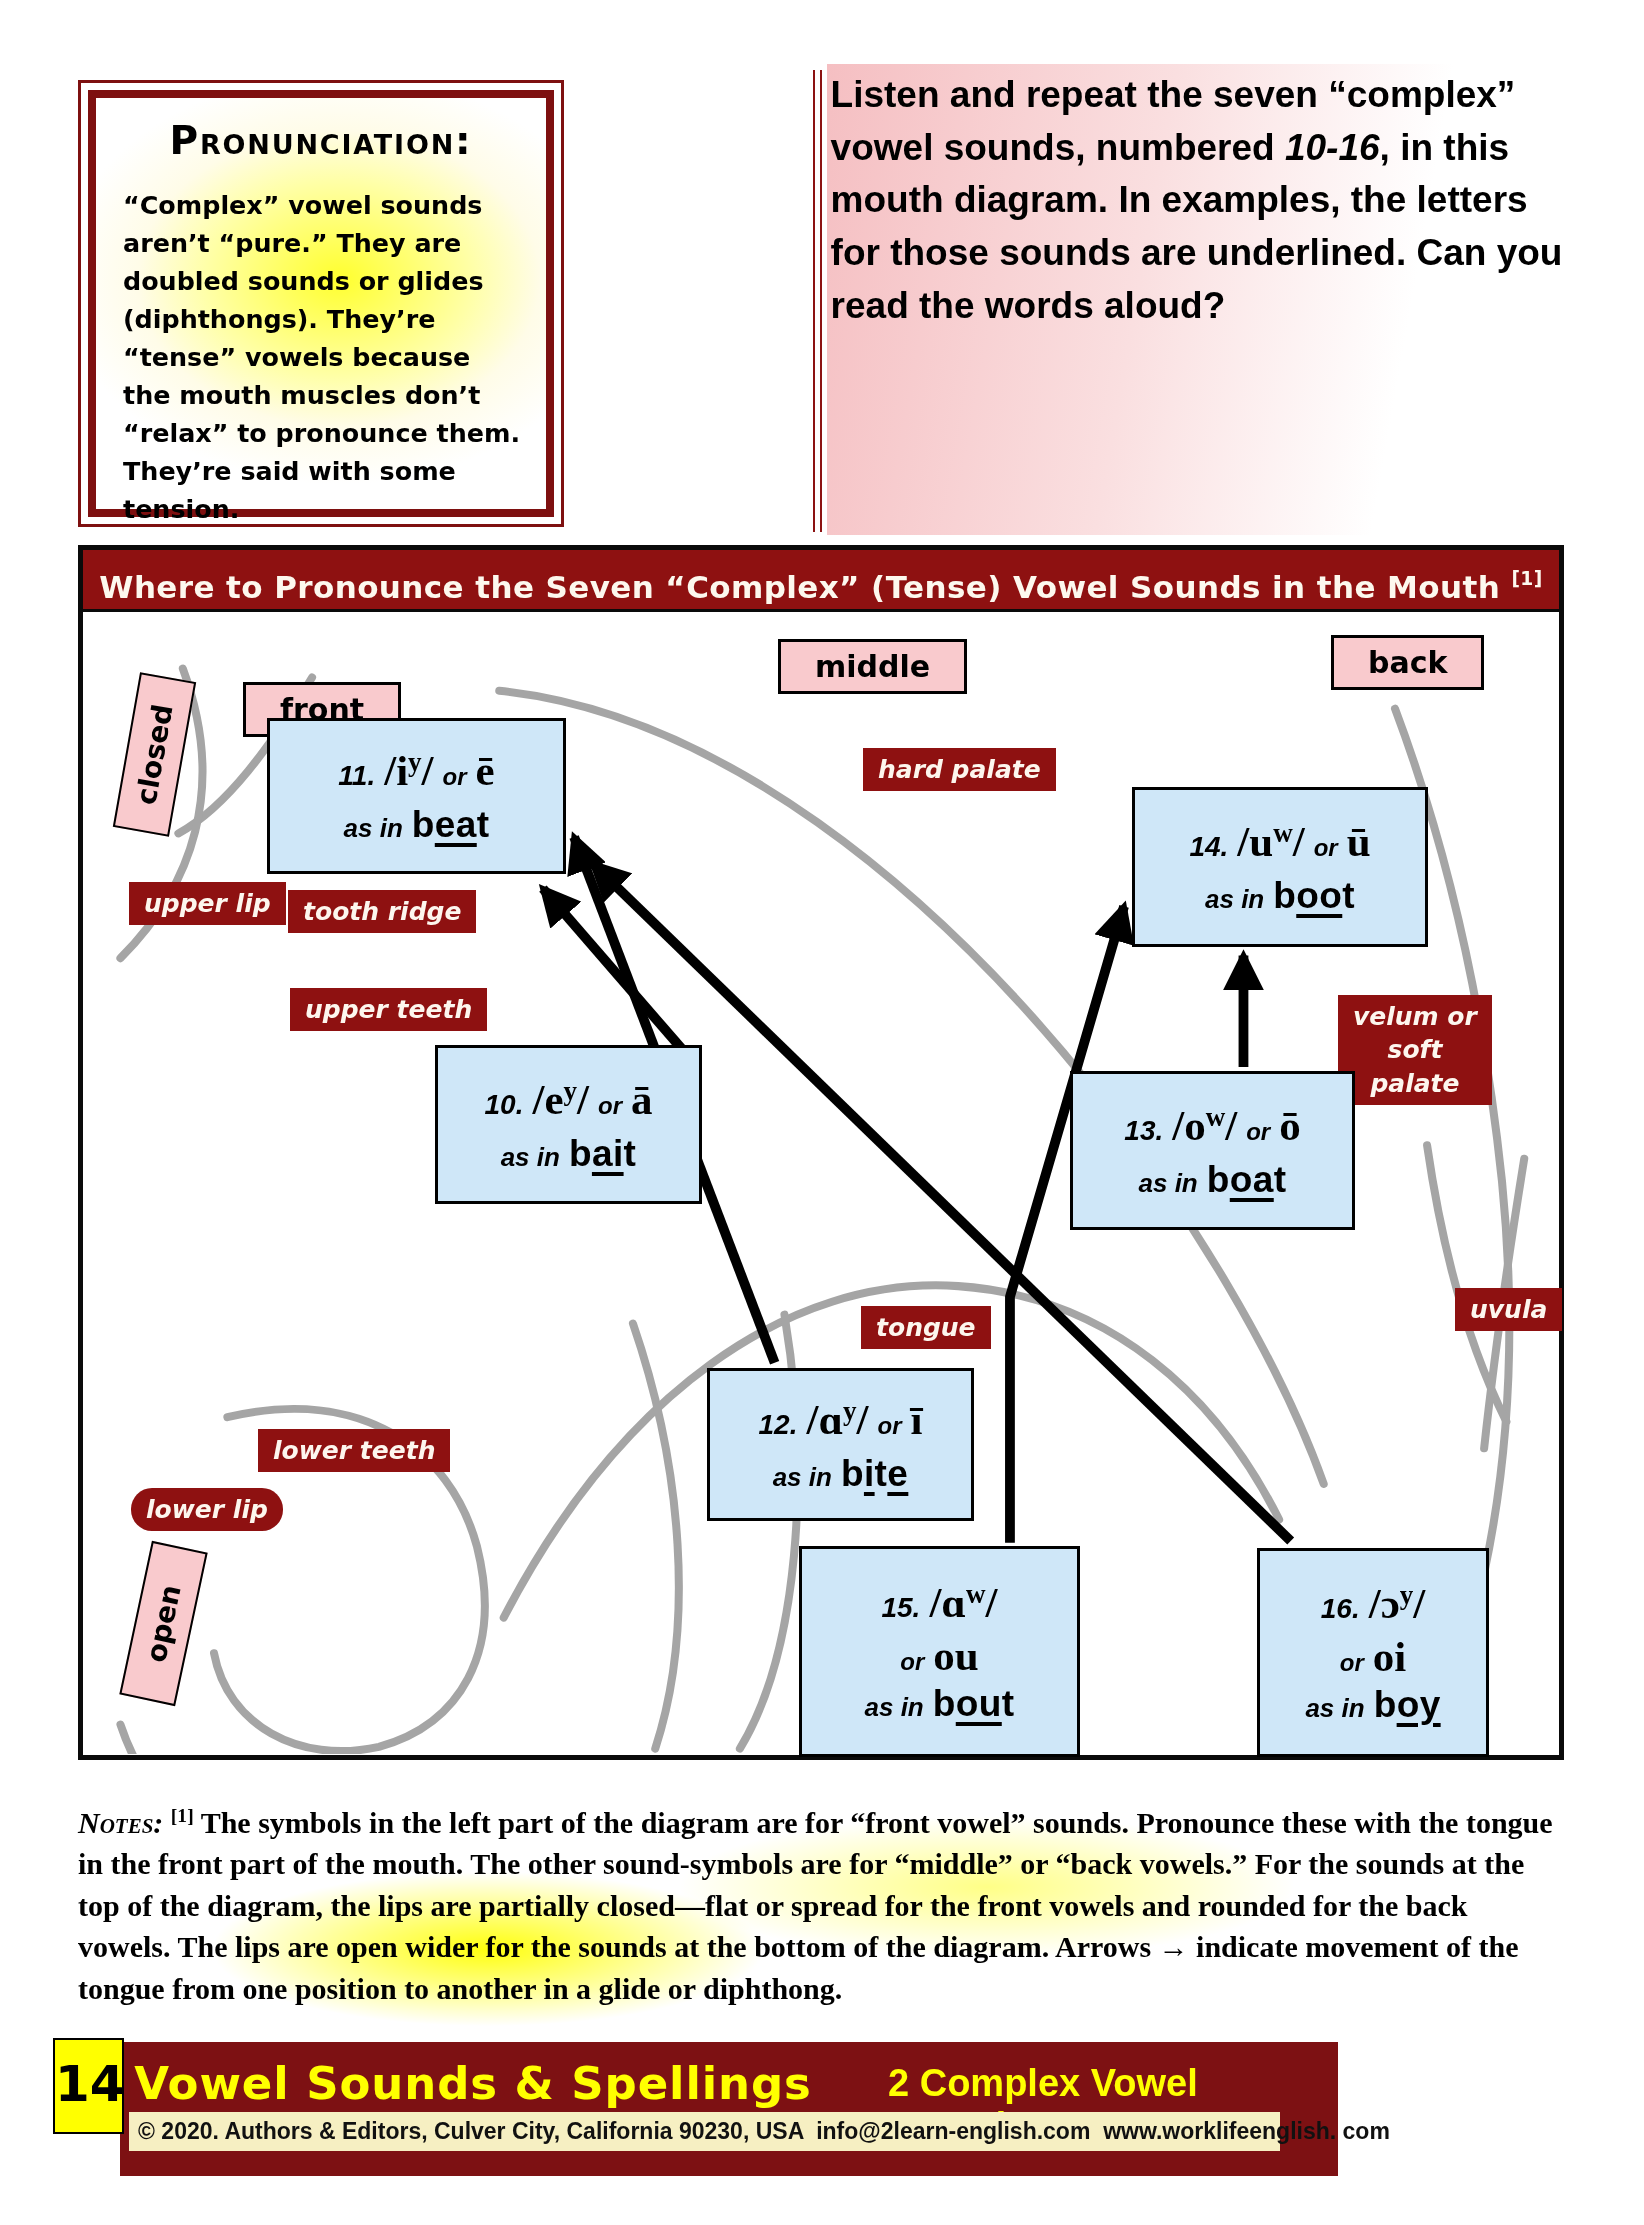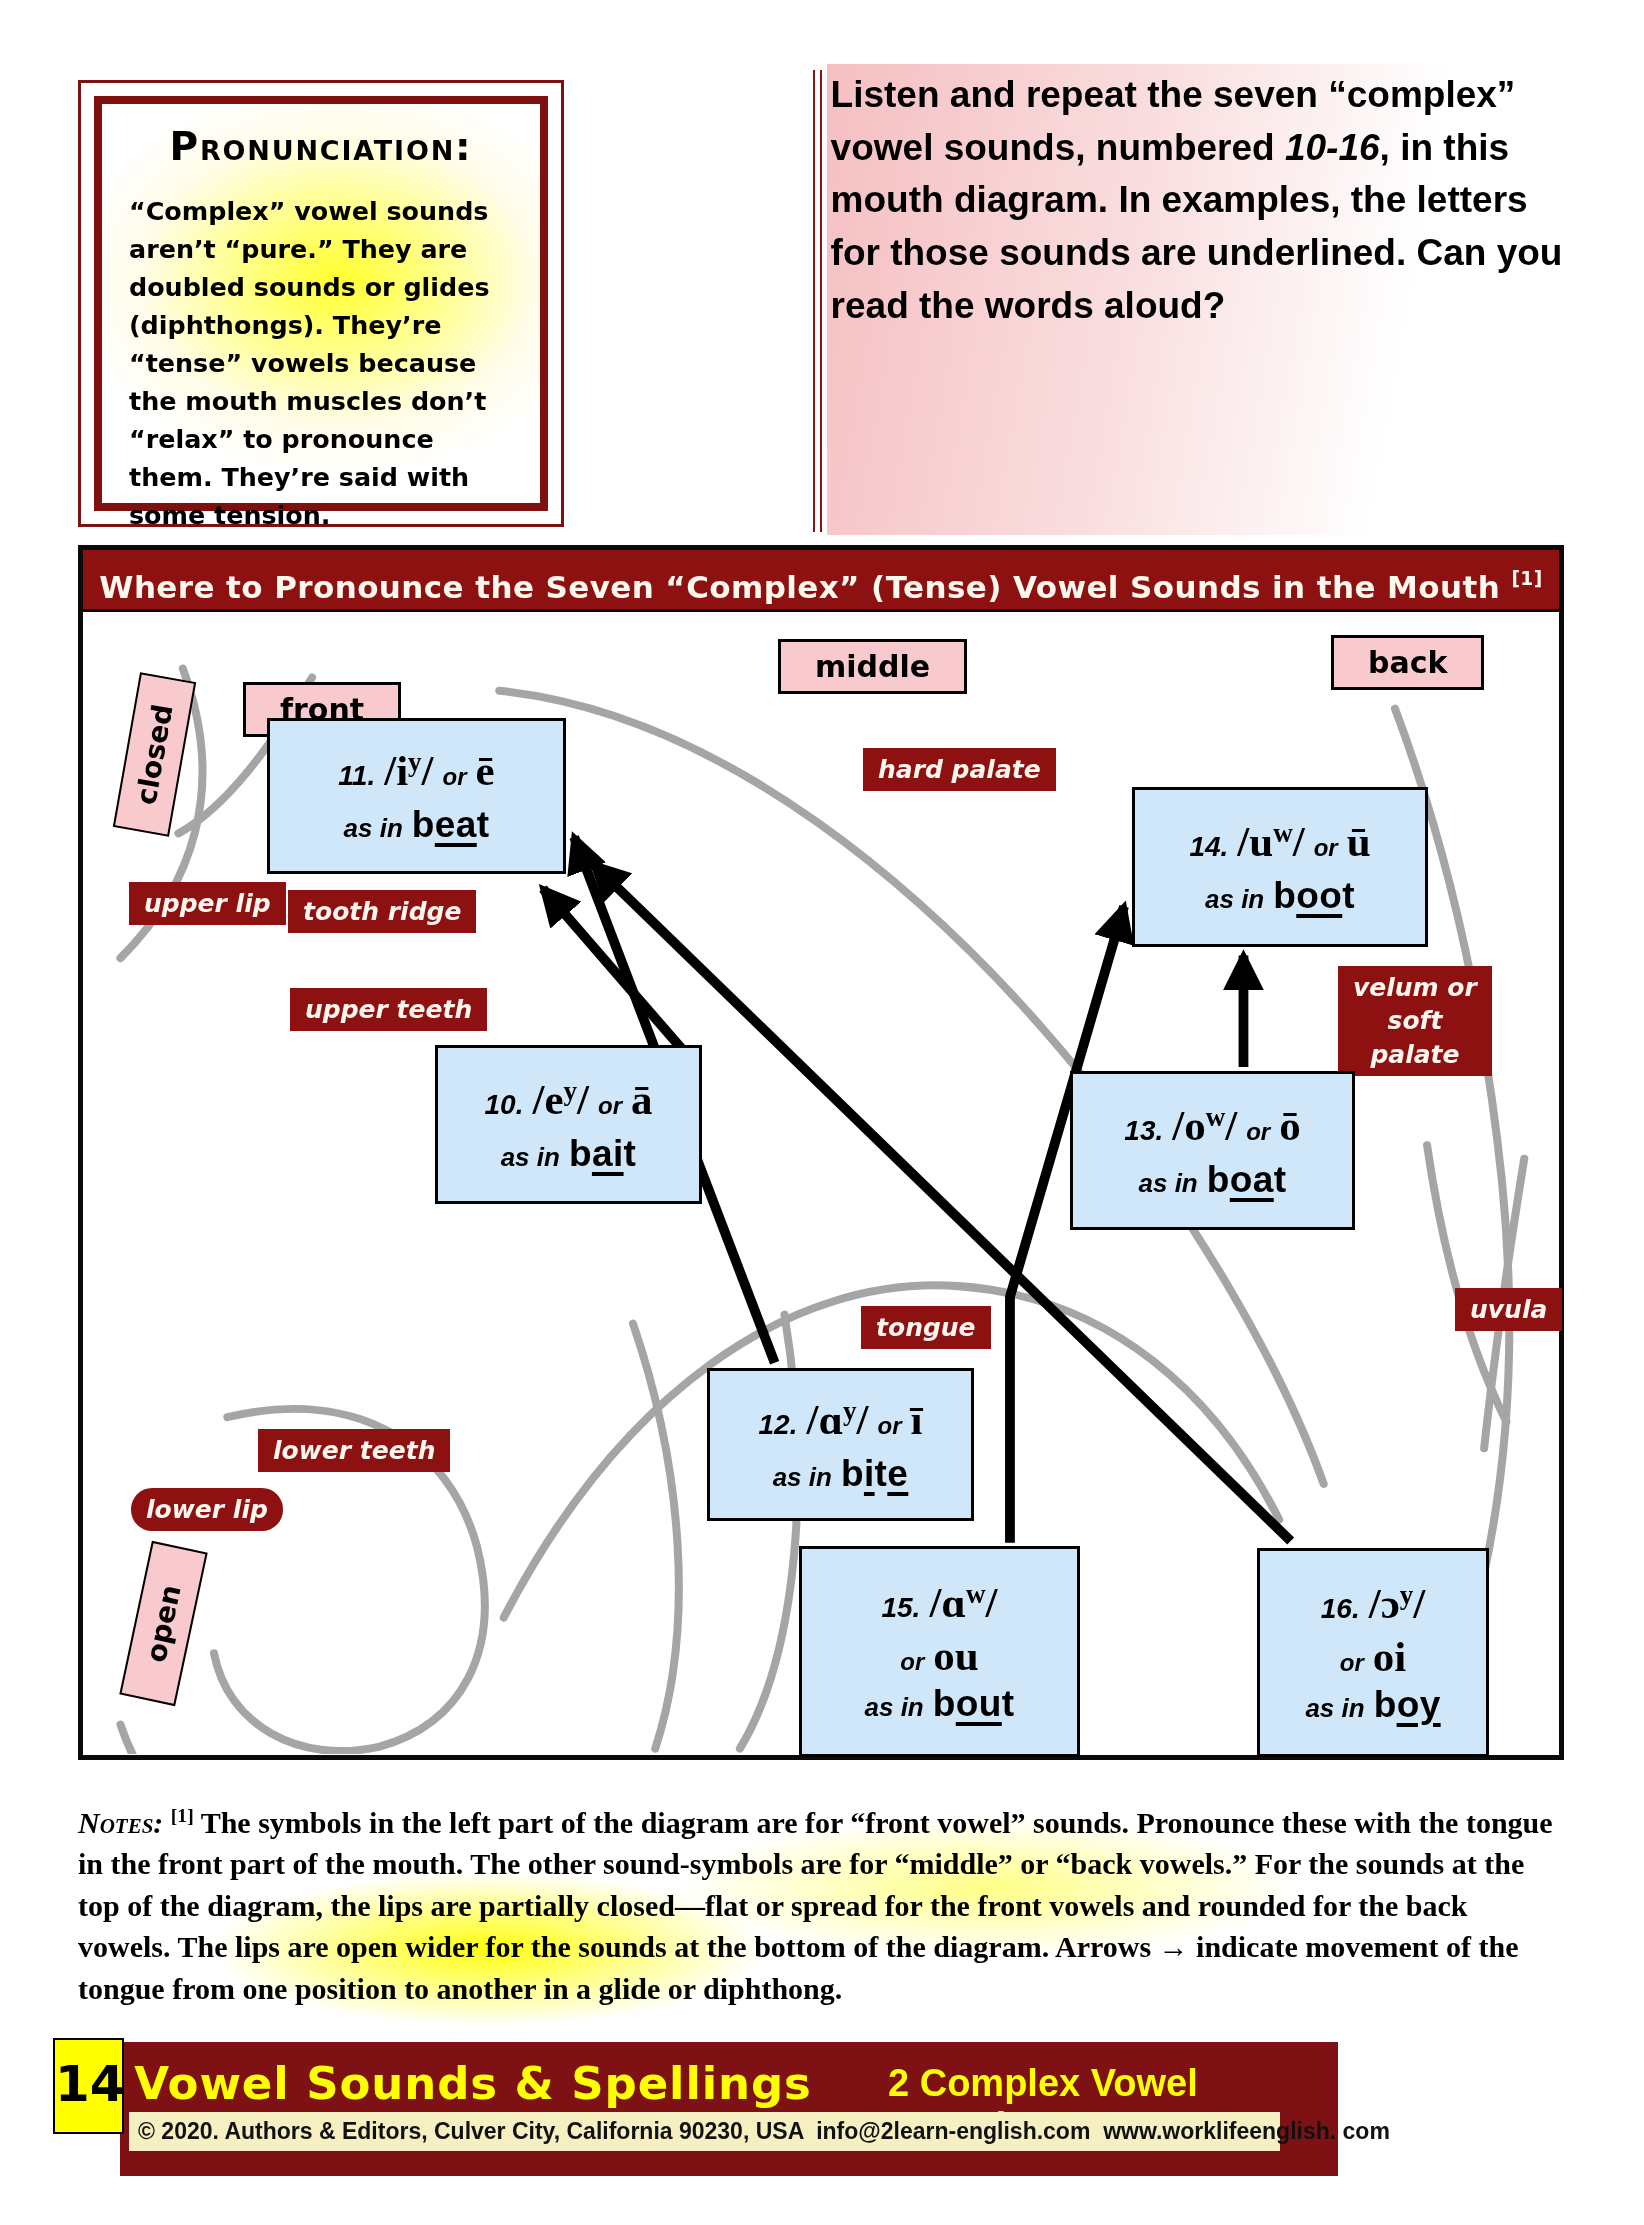--- a/index.html
+++ b/index.html
@@ -1,20 +1,20 @@
 <!DOCTYPE html>
 <html style="font-size:14.3px"><head>
 <meta charset="utf-8">
 <style>
   html,body{margin:0;padding:0;background:#fff;}
   body{width:1644px;height:2225px;position:relative;font-family:"DejaVu Sans",sans-serif;color:#000;}
   .abs{position:absolute;}
 
   
-  #intro{left:78px;top:80px;width:486px;height:447px;border:3.6px solid #7e1010;padding:13px;background:#fff;box-sizing:border-box;}
+  #intro{left:78px;top:80px;width:486px;height:447px;border:3.6px solid #7e1010;padding:7px;background:#fff;box-sizing:border-box;}
   #intro-inner{width:100%;height:100%;border:8px solid #7e1010;box-sizing:border-box;
      background:radial-gradient(ellipse 62% 50% at 54% 44%, #ffff2e 0%, #ffffa8 48%, #fffce8 72%, #ffffff 100%);
      text-align:center;padding-top:19.6px;}
   #intro-title1{font-variant:small-caps;font-weight:bold;font-size:39px;letter-spacing:1.8px;}
   #intro-title2{font-variant:small-caps;font-weight:bold;font-style:italic;font-size:36px;margin-top:12.5px;letter-spacing:0.9px;}
   #intro-body{font-size:25.4px;line-height:1.5;font-weight:600;text-align:left;padding:23px 25px 0 27px;}
 
   
   #task-rule{left:813px;top:70px;width:9px;height:462px;border-left:2.7px solid #8b1212;border-right:2.7px solid #8b1212;box-sizing:border-box;}
   #task{left:827px;top:64px;width:753px;height:471px;background:linear-gradient(100deg,#f5bfc2 0%,#fadfe0 42%,#ffffff 75%);padding:1.8px 0 0 3.6px;box-sizing:border-box;}
@@ -118,21 +118,21 @@
   <div class="abs pinklab" style="left:160px;top:132px;">front</div>
   <div class="abs pinklab" style="left:695px;top:89px;">middle</div>
   <div class="abs pinklab" style="left:1248px;top:85px;">back</div>
   <div class="abs rotlab" style="left:-7.1px;top:176px;transform:rotate(-80deg);">closed</div>
   <div class="abs rotlab" style="left:1.8px;top:1045px;transform:rotate(-78deg);">open</div>
 
   <div class="abs redlab" style="left:46px;top:332px;">upper lip</div>
   <div class="abs redlab" style="left:205px;top:340px;">tooth ridge</div>
   <div class="abs redlab" style="left:207px;top:438px;">upper teeth</div>
   <div class="abs redlab" style="left:780px;top:198px;">hard palate</div>
-  <div class="abs redlab" style="left:1255px;top:416px;">velum or
+  <div class="abs redlab" style="left:1255px;top:445px;">velum or
 soft
 palate</div>
   <div class="abs redlab" style="left:1372px;top:738px;">uvula</div>
   <div class="abs redlab" style="left:778px;top:756px;">tongue</div>
   <div class="abs redlab" style="left:175px;top:879px;">lower teeth</div>
   <div class="abs redlab" style="left:48px;top:938px;border-radius:21px;">lower lip</div>
 
   <div class="abs bluebox" style="left:184px;top:168px;width:299px;height:156px;">
     <div class="sline">
       <span class="snum">11.</span>

